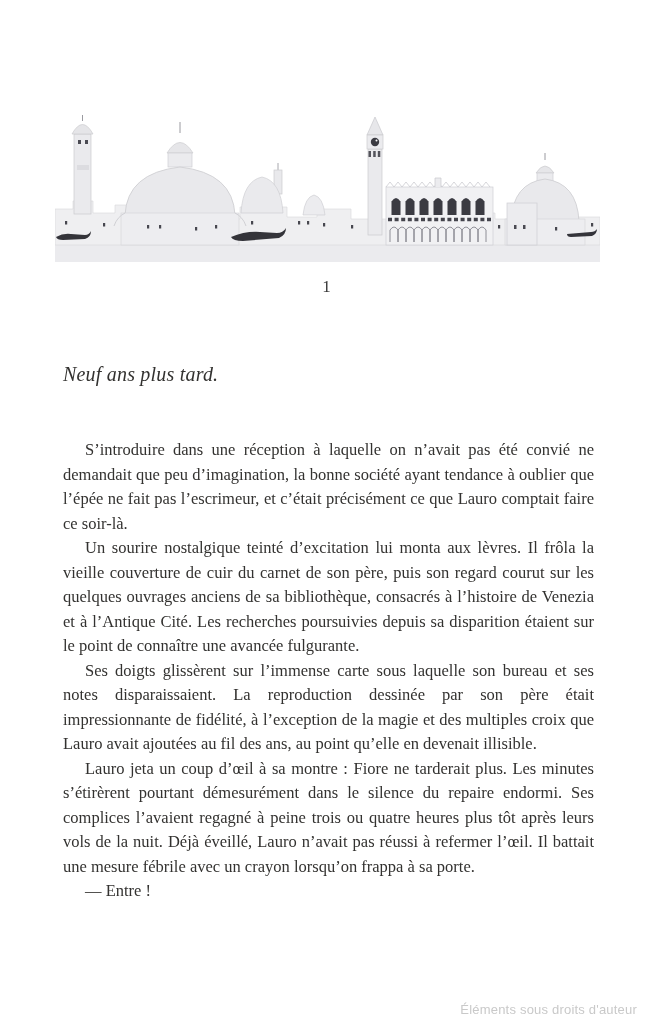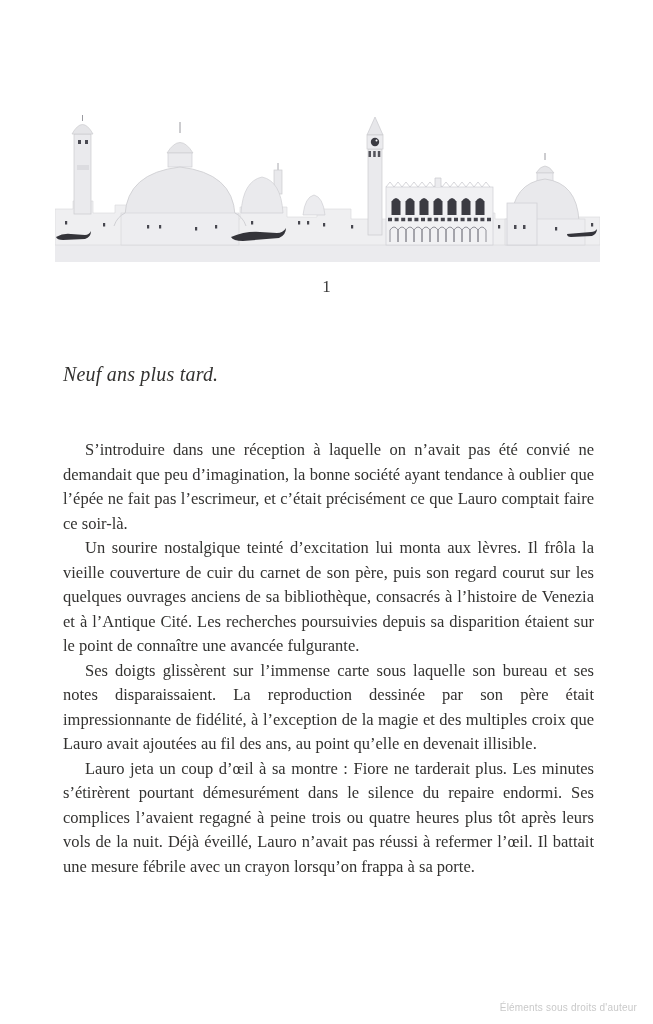--- a/index.html
+++ b/index.html
@@ -50,21 +50,21 @@
   }
   .body-text p {
     margin: 0;
     text-indent: 22px;
   }
   .footer-notice {
     position: absolute;
     top: 1002px;
     right: 16px;
     font-family: "Liberation Sans", "DejaVu Sans", sans-serif;
-    font-size: 10px;
+    font-size: 13px;
     color: #c9c9c9;
     letter-spacing: 0.2px;
   }
 </style>
 </head>
 <body>
 
 <div class="illustration">
   <svg viewBox="0 0 545 152" width="545" height="152" xmlns="http://www.w3.org/2000/svg">
 
@@ -181,15 +181,16 @@
 
 <div class="chapter-number">1</div>
 
 <h2 class="chapter-heading">Neuf ans plus tard.</h2>
 
 <div class="body-text">
     <p class="paragraph">S’introduire dans une réception à laquelle on n’avait pas été convié ne demandait que peu d’imagination, la bonne société ayant tendance à oublier que l’épée ne fait pas l’escrimeur, et c’était précisément ce que Lauro comptait faire ce soir-là.</p>
     <p class="paragraph">Un sourire nostalgique teinté d’excitation lui monta aux lèvres. Il frôla la vieille couverture de cuir du carnet de son père, puis son regard courut sur les quelques ouvrages anciens de sa bibliothèque, consacrés à l’histoire de Venezia et à l’Antique Cité. Les recherches poursuivies depuis sa disparition étaient sur le point de connaître une avancée fulgurante.</p>
     <p class="paragraph">Ses doigts glissèrent sur l’immense carte sous laquelle son bureau et ses notes disparaissaient. La reproduction dessinée par son père était impressionnante de fidélité, à l’exception de la magie et des multiples croix que Lauro avait ajoutées au fil des ans, au point qu’elle en devenait illisible.</p>
     <p class="paragraph">Lauro jeta un coup d’œil à sa montre : Fiore ne tarderait plus. Les minutes s’étirèrent pourtant démesurément dans le silence du repaire endormi. Ses complices l’avaient regagné à peine trois ou quatre heures plus tôt après leurs vols de la nuit. Déjà éveillé, Lauro n’avait pas réussi à refermer l’œil. Il battait une mesure fébrile avec un crayon lorsqu’on frappa à sa porte.</p>
+    <p class="paragraph">— Entre !</p>
   </div>
 
 <div class="footer-notice">Éléments sous droits d'auteur</div>
 
 </body></html>

